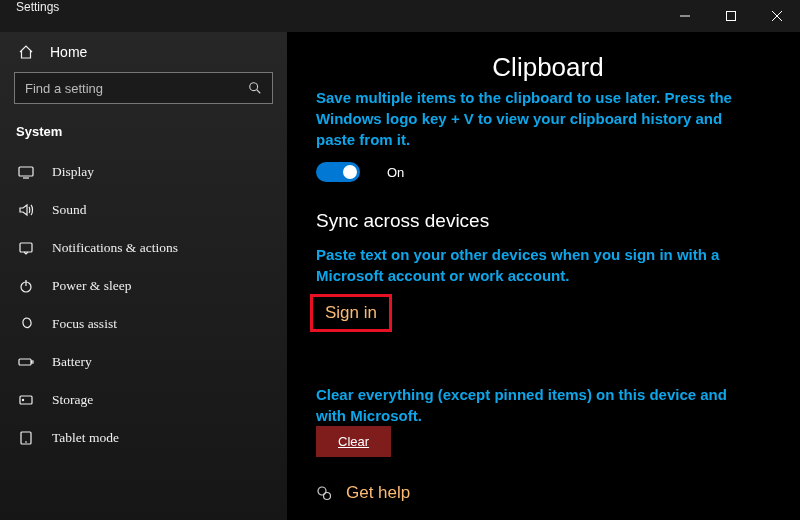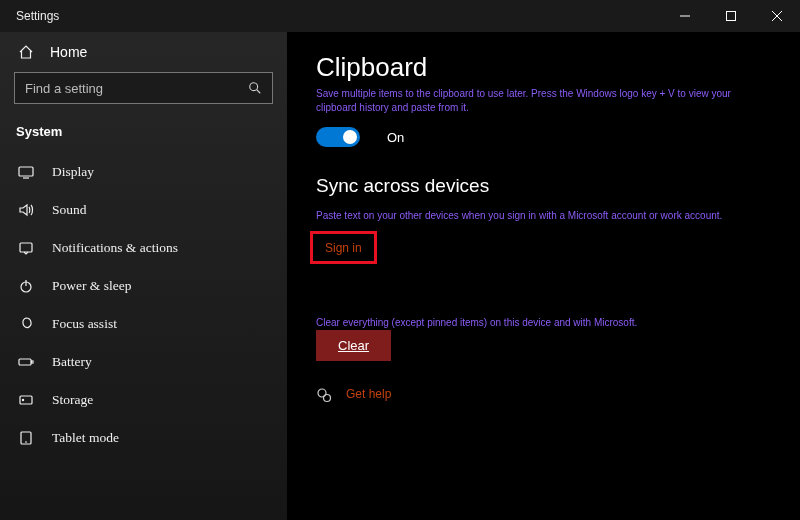--- a/index.html
+++ b/index.html
@@ -8,21 +8,20 @@
     font-family: "Segoe UI", Arial, sans-serif;
     background: #000;
     color: #fff;
     font-size: 13px;
     display: flex;
     flex-direction: column;
   }
   .titlebar {
     height: 32px;
     display: flex;
-    align-items: center;
     background: #1a1a1a;
     position: relative;
   }
   .titlebar .title {
     padding-left: 16px;
     font-size: 12px;
     color: #eee;
   }
   .win-controls {
     position: absolute;
@@ -100,26 +99,28 @@
     flex: 1;
     background: #000;
     padding: 20px 20px 0 28px;
     overflow: hidden;
     position: relative;
   }
   h1 {
     font-weight: 400;
     font-size: 26px;
     margin-bottom: 6px;
+    text-align: center;
   }
   .desc {
-    font-size: 10px;
-    color: #8b5cf6;
+    font-size: 15px;
+    color: #0ea5e9;
     line-height: 1.4;
     max-width: 420px;
+    font-weight: bold;
   }
   .toggle-row {
     display: flex;
     align-items: center;
     gap: 27px;
     margin: 12px 0 28px 0;
   }
   .toggle {
     width: 44px; height: 20px;
     background: #0078d4;
@@ -133,42 +134,42 @@
     width: 14px; height: 14px;
     background: #fff;
     border-radius: 50%;
   }
   h2 {
     font-weight: 400;
     font-size: 19px;
     margin-bottom: 12px;
   }
   .link {
-    color: #c2410c;
-    font-size: 12px;
+    color: #fdba74;
+    font-size: 17px;
   }
   .signin-box {
     display: inline-block;
     border: 3px solid #e81123;
     padding: 6px 12px;
     margin: 8px 0 26px -6px;
   }
   .section { margin-bottom: 26px; }
   .btn {
     background: #7f1d1d;
     border: none;
     color: #fff;
     padding: 8px 22px;
     font-size: 13px;
     margin-top: 0;
     text-decoration: underline;
   }
   .help-row {
     display: flex;
-    align-items: flex-start;
+    align-items: center;
     gap: 14px;
   }
   .truncated-top { margin-top: -2px; }
   svg { display: block; }
 </style>
 </head>
 <body>
 
 <div class="titlebar">
   <div class="title">Settings</div>

